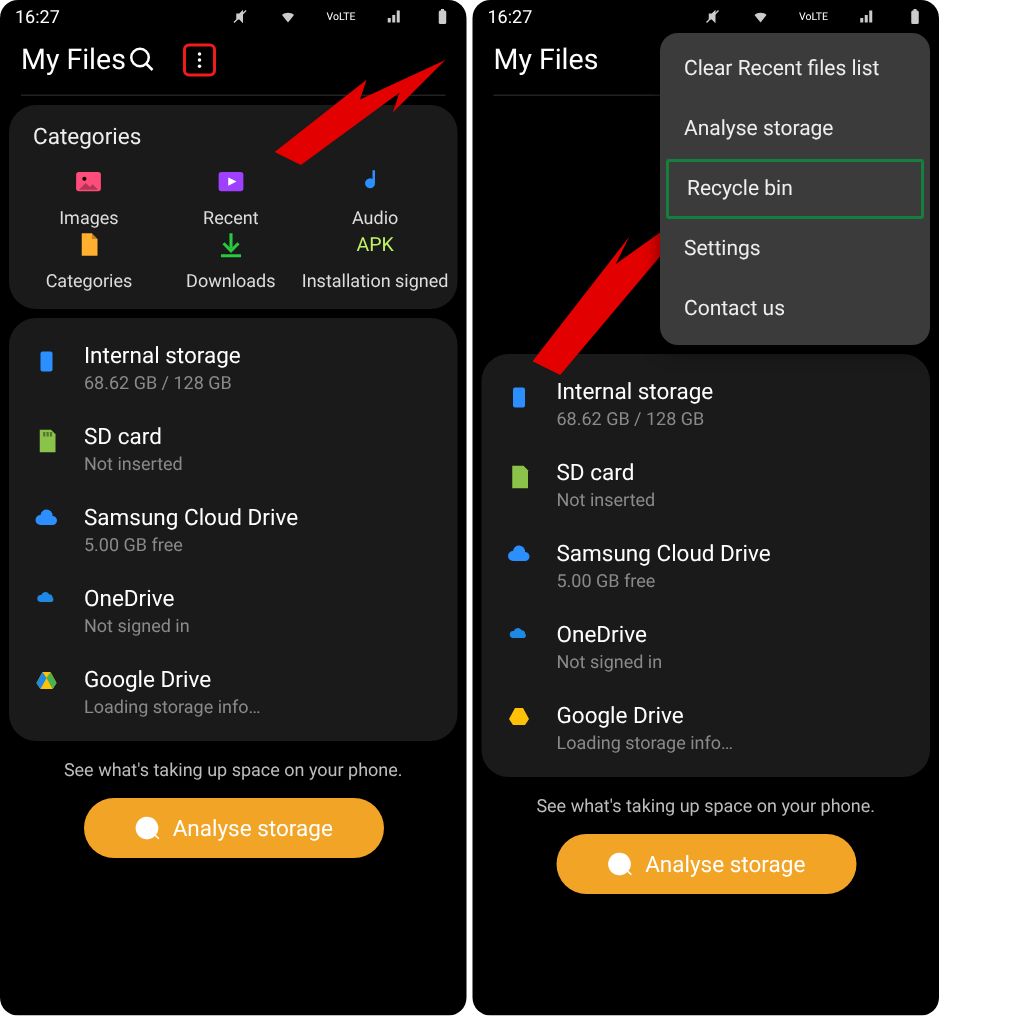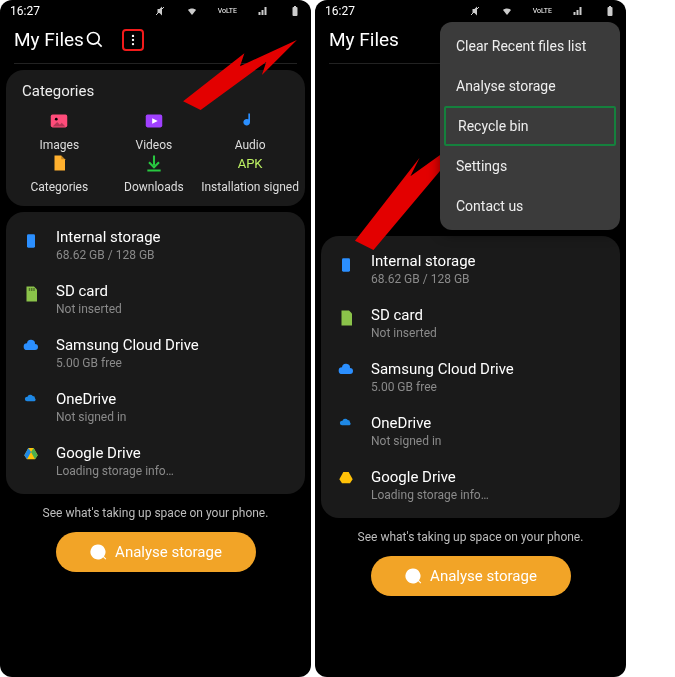--- a/index.html
+++ b/index.html
@@ -168,21 +168,21 @@
           </span>
         <span class="lbl">Images</span>
       </div>
       <div class="cat-cell">
         <span class="ic">
             <svg width="22" height="22" viewBox="0 0 24 24" fill="#a040ff">
               <rect x="3" y="5" width="18" height="14" rx="2"></rect>
               <polygon points="10,9 16,12 10,15" fill="#fff"></polygon>
             </svg>
           </span>
-        <span class="lbl">Videos</span>
+        <span class="lbl">Recent</span>
       </div>
       <div class="cat-cell">
         <span class="ic">
             <svg width="20" height="20" viewBox="0 0 24 24" fill="#2b8fff">
               <path d="M12 3v10a4 4 0 1 1-2-3V3h2z"></path>
             </svg>
           </span>
         <span class="lbl">Audio</span>
       </div>
       <div class="cat-cell">

